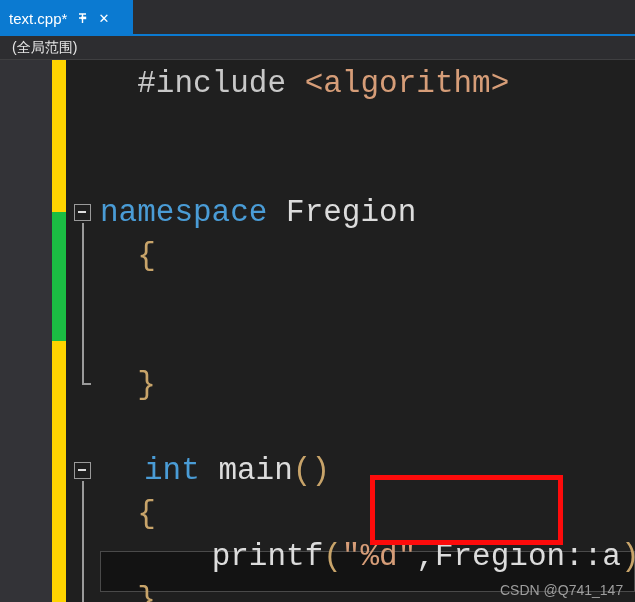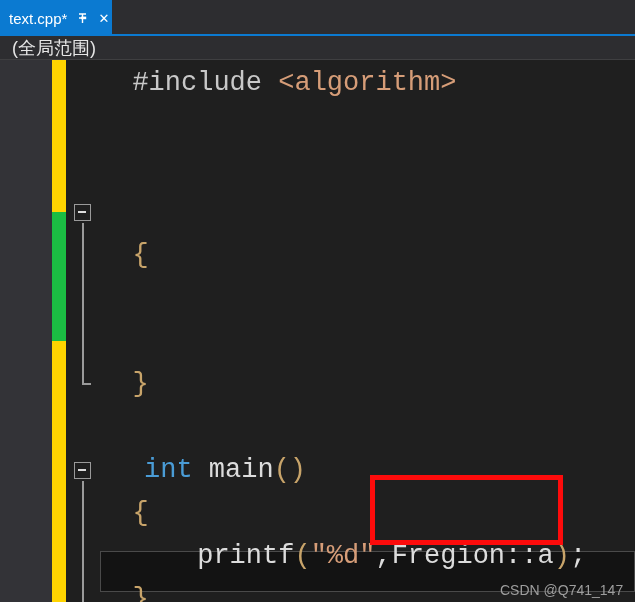--- a/index.html
+++ b/index.html
@@ -19,21 +19,21 @@
   #tabstrip {
     position: absolute;
     left: 0; top: 0;
     width: 635px; height: 36px;
     background: #2d2d30;
   }
   #tab-active {
     position: absolute;
     left: 0; top: 0;
     height: 36px;
-    width: 112px;
+    width: 133px;
     background: #0b7ad1;
     display: flex;
     align-items: center;
     padding: 0 0 0 9px;
     box-sizing: border-box;
   }
   #tab-title {
     color: #ffffff;
     font-size: 15px;
     font-family: "Liberation Sans", sans-serif;
@@ -62,21 +62,21 @@
     left: 0; top: 36px;
     width: 635px; height: 24px;
     background: #2d2d30;
     border-bottom: 1px solid #3f3f41;
     box-sizing: border-box;
     display: flex;
     align-items: center;
   }
   #scope-label {
     color: #e6e6e6;
-    font-size: 18px;
+    font-size: 14px;
     padding-left: 12px;
     font-family: "Liberation Sans", sans-serif;
     white-space: nowrap;
   }
 
   
   #editor {
     position: absolute;
     left: 0; top: 60px;
     width: 635px; height: 542px;
@@ -108,21 +108,21 @@
   }
 
   
   .line {
     position: absolute;
     left: 0;
     height: 43px;
     line-height: 43px;
     white-space: pre;
     font-family: "Liberation Mono", "DejaVu Sans Mono", monospace;
-    font-size: 27px;
+    font-size: 31px;
     color: #dcdcdc;
   }
   .line .txt { display: inline-block; }
 
   
   .kw      { color: #4a9cd6; }
   .pre     { color: #c8c8c8; }
   .hdr     { color: #d69d78; }
   .str     { color: #d69d78; }
   .num     { color: #b5cea8; }
@@ -210,20 +210,21 @@
   <div id="change-margin">
       <div class="change-seg" style="top: 0px; height: 152px; background: rgb(255, 212, 0);"></div>
       <div class="change-seg" style="top: 152px; height: 129px; background: rgb(27, 189, 67);"></div>
       <div class="change-seg" style="top: 281px; height: 261px; background: rgb(255, 212, 0);"></div>
     </div>
   <div id="code-surface">
     <div id="current-line" style="left: 34px; top: 491px; width: 535px; height: 41px;"></div>
   <div class="line" style="top: 2px; left: 34px;"><span class="txt plain">  </span><span class="txt pre">#include </span><span class="txt hdr">&lt;algorithm&gt;</span></div>
       <div class="line" style="top: 45px; left: 34px;"><span class="txt plain">  </span></div>
       <div class="line" style="top: 88px; left: 34px;"><span class="txt plain">  </span></div>
+      <div class="line" style="top: 131px; left: 34px;"><span class="txt kw">namespace </span><span class="txt ident">Fregion</span></div>
       <div class="line" style="top: 174px; left: 34px;"><span class="txt plain">  </span><span class="txt punc">{</span></div>
       <div class="line" style="top: 303px; left: 34px;"><span class="txt plain">  </span><span class="txt punc">}</span></div>
       <div class="line" style="top: 346px; left: 34px;"><span class="txt plain">  </span></div>
       <div class="line" style="top: 389px; left: 34px; margin-left: 44px;"><span class="txt kw">int</span><span class="txt ident"> main</span><span class="txt punc">()</span></div>
       <div class="line" style="top: 432px; left: 34px;"><span class="txt plain">  </span><span class="txt punc">{</span></div>
       <div class="line" style="top: 475px; left: 34px;"><span class="txt plain">      </span><span class="txt ident">printf</span><span class="txt punc">(</span><span class="txt str">"%d"</span><span class="txt plain">,</span><span class="txt ident">Fregion::a</span><span class="txt punc">)</span><span class="txt plain">;</span></div>
       <div class="line" style="top: 518px; left: 34px;"><span class="txt plain">  </span><span class="txt punc">}</span></div>
       <div class="fold-box" style="left: 8px; top: 144px;"></div>
       <div class="fold-guide" style="left: 15.5px; top: 163px; height: 160px;"></div>
       <div class="fold-foot" style="left: 15.5px; top: 323px;"></div>

